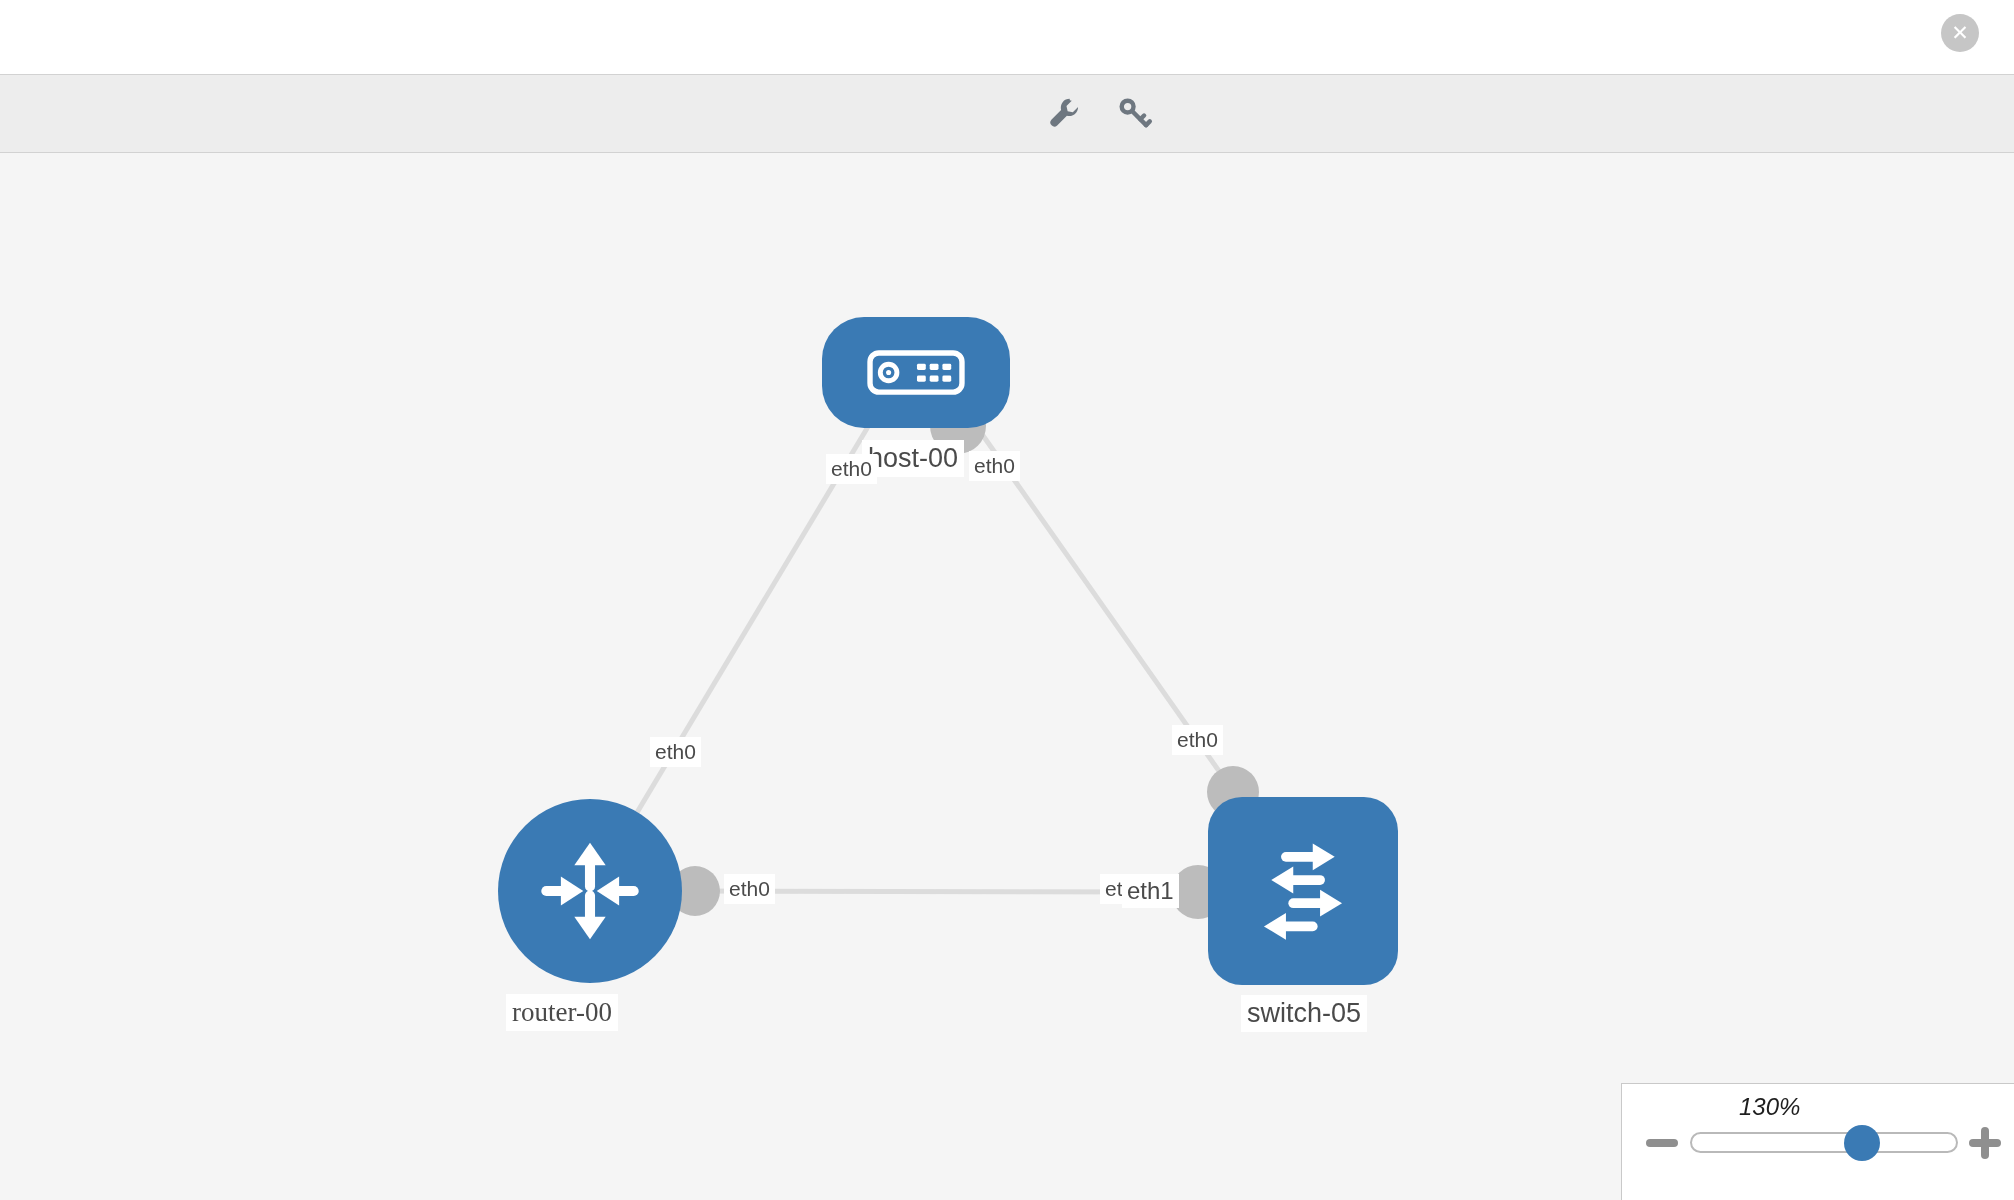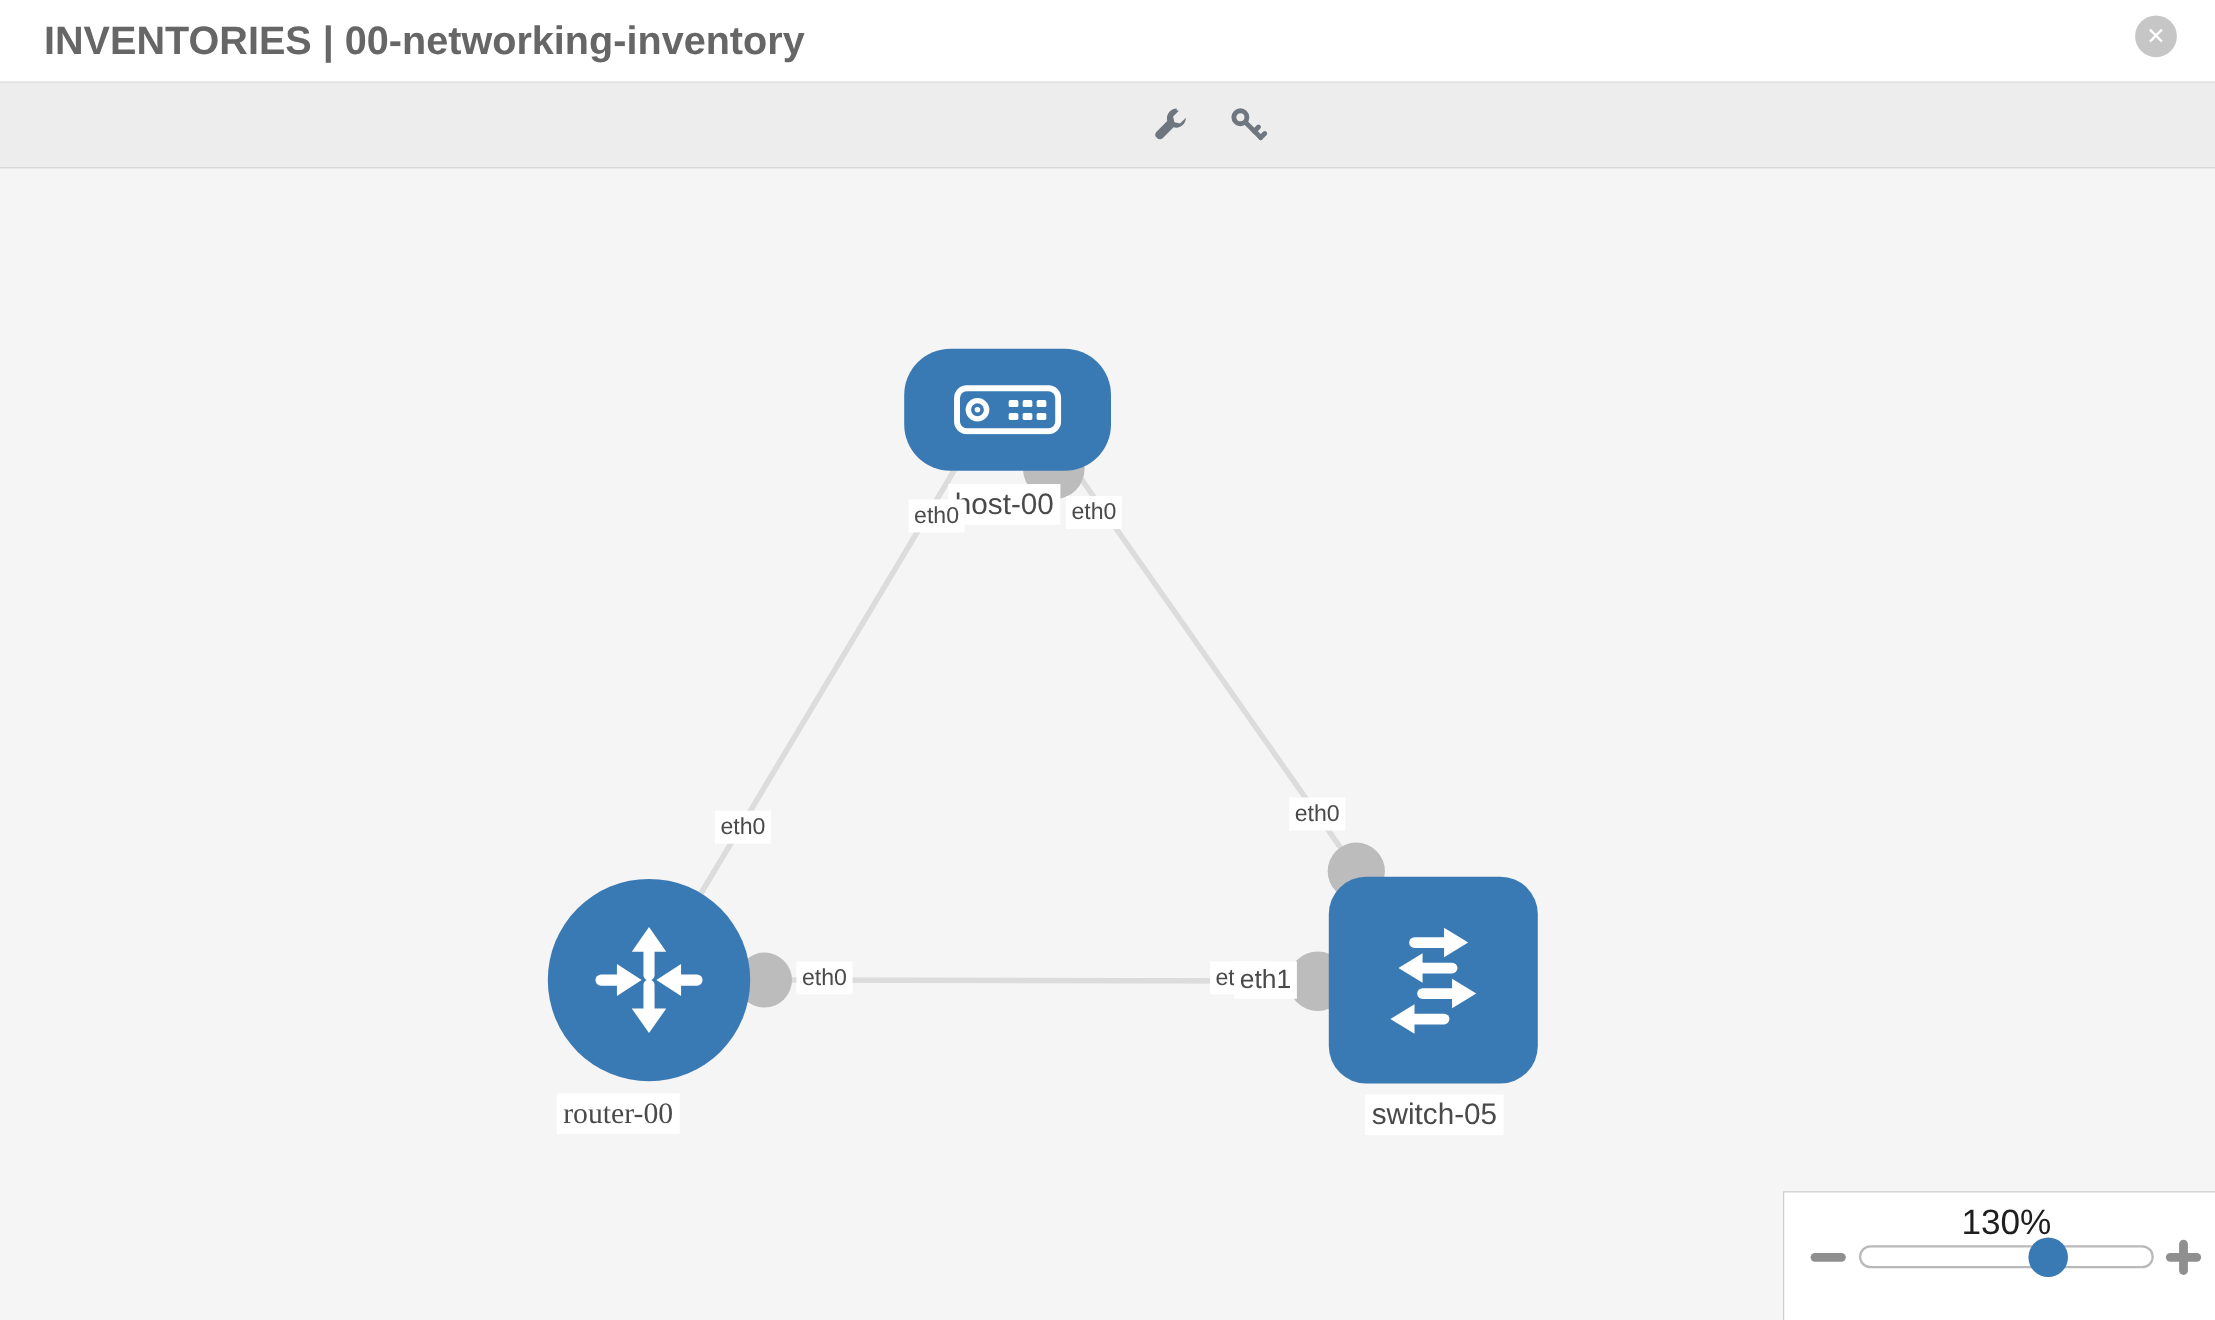--- a/index.html
+++ b/index.html
@@ -40,22 +40,22 @@
   .iface-label{position:absolute;z-index:4;background:#ffffff;color:#4a4a4a;font-size:21px;
     padding:3px 5px;white-space:nowrap;}
   .iface-combo{position:absolute;z-index:4;left:1100px;top:874px;}
   .iface-combo .under{position:relative;display:inline-block;background:#ffffff;color:#4a4a4a;
     font-size:21px;padding:3px 5px;white-space:nowrap;z-index:1;}
   .iface-combo .over{position:absolute;left:22px;top:0;background:#ffffff;color:#4a4a4a;
     font-size:24px;padding:3px 5px;white-space:nowrap;z-index:2;}
   
   .zoom-panel{position:absolute;left:1621px;top:1083px;width:403px;height:127px;background:#ffffff;
     border:1px solid #c9c9c9;box-sizing:border-box;z-index:5;}
-  .zoom-value{position:absolute;left:1739px;top:1093px;width:170px;text-align:center;
-    font-size:32px;color:#1e1e1e;z-index:6;}
+  .zoom-value{position:absolute;left:1739px;top:1093px;width:170px;text-align:left;
+    font-size:24px;color:#1e1e1e;z-index:6;font-style:italic;}
   .zoom-minus{position:absolute;left:1646px;top:1139px;width:32px;height:8px;border-radius:4px;
     background:#8f8f8f;z-index:6;cursor:pointer;}
   .zoom-track{position:absolute;left:1690px;top:1132px;width:268px;height:21px;background:#ffffff;
     border:2px solid #b9b9b9;border-radius:12px;box-sizing:border-box;z-index:6;cursor:pointer;}
   .zoom-knob{position:absolute;left:1844px;top:1125px;width:36px;height:36px;border-radius:50%;
     background:#3a7ab4;z-index:7;cursor:grab;}
   .zoom-plus-h{position:absolute;left:1969px;top:1139px;width:32px;height:8px;border-radius:4px;
     background:#8f8f8f;z-index:6;}
   .zoom-plus-v{position:absolute;left:1981px;top:1127px;width:8px;height:32px;border-radius:4px;
     background:#8f8f8f;z-index:6;}
@@ -163,15 +163,14 @@
     <line x1="23" y1="23" x2="26.6" y2="19.4"></line>
     <line x1="28.5" y1="28.5" x2="32" y2="25"></line>
   </g>
 </svg>
 <div class="select search-select">
   <span class="sel-label">SEARCH</span>
   <span class="caret">▼</span>
 </div>
 
 <div class="header">
-  <div class="page-title">INVENTORIES | 00-networking-inventory</div>
   <div class="close-btn">✕</div>
 </div>
 
 </body></html>

